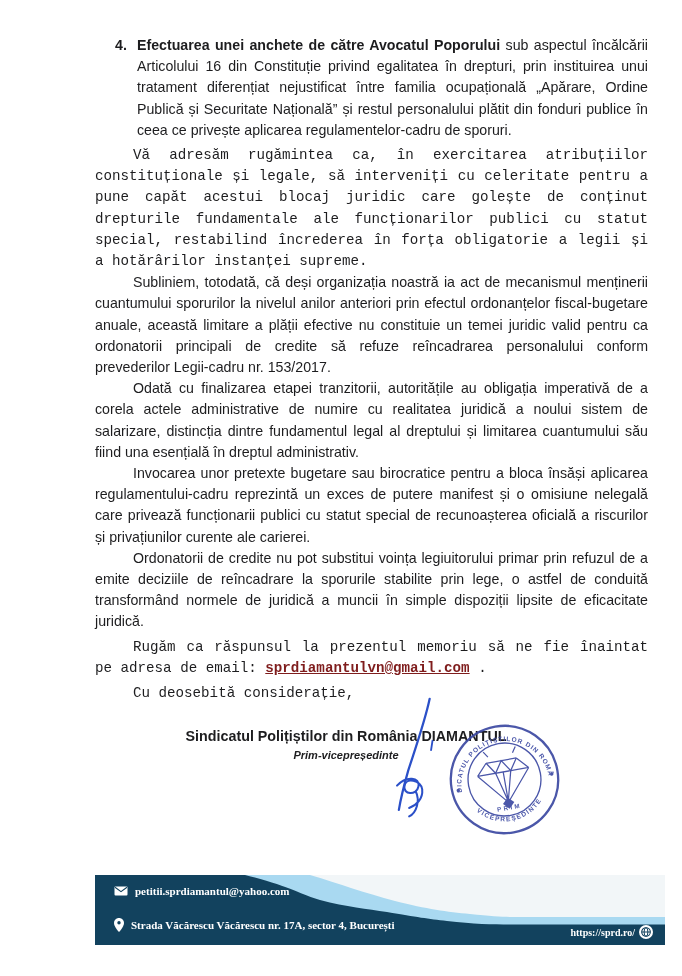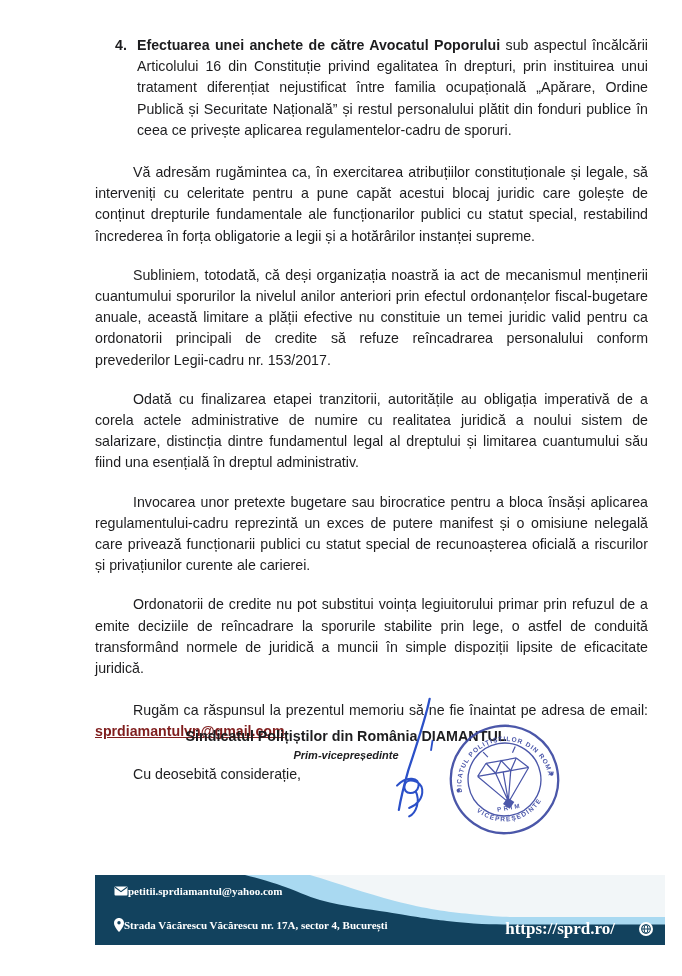--- a/index.html
+++ b/index.html
@@ -16,22 +16,22 @@
     position:absolute;
     left:95px; top:35px; width:553px;
     font-size:14.2px;
     line-height:21.2px;
     text-align:justify;
   }
   .content p{margin:0;}
   .numbered{position:relative;padding-left:42px;}
   .numbered .num{position:absolute;left:20px;top:0;font-weight:bold;}
   .numbered .lead{font-weight:bold;}
-  p.indent{text-indent:38px;margin-top:18px;}
-  p.gap{margin-top:21px;}
+  p.indent{text-indent:38px;}
+  p.gap{margin-top:4px;font-family:Liberation Mono, monospace;}
   a.email-link{color:#7f1d1d;font-weight:bold;text-decoration:underline;cursor:pointer;}
   
   .sigblock{
     position:absolute;left:180px;top:727px;width:332px;
     text-align:center;line-height:19px;font-weight:bold;
   }
   .sig-org{font-size:14.3px;}
   .sig-title{font-size:11px;font-style:italic;}
   .sig-name{font-size:14.3px;}
   .sig-scribble{position:absolute;left:383px;top:695px;width:56px;height:128px;z-index:3;}
@@ -41,27 +41,27 @@
     transform:rotate(-10deg);opacity:0.92;z-index:2;
   }
   .stamp text{font-family:"Liberation Sans", sans-serif;font-weight:bold;}
   
   .footer{
     position:absolute;left:95px;top:875px;width:570px;height:70px;
     overflow:hidden;
   }
   .footer-wave{position:absolute;left:0;top:0;width:570px;height:70px;}
   .footer-row{
-    position:absolute;display:flex;align-items:center;
+    position:absolute;display:flex;align-items:center;gap:7px;
     color:#ffffff;font-family:"Liberation Serif", serif;font-weight:bold;
     z-index:2;white-space:nowrap;
   }
   .row-email{left:19px;top:10px;font-size:11px;}
   .row-address{left:19px;top:43px;font-size:11px;}
-  .row-site{right:12px;bottom:6px;font-size:17px;gap:24px;}
+  .row-site{right:12px;bottom:6px;font-size:10px;gap:4px;}
   .ic{display:inline-block;flex:0 0 auto;}
 </style>
 </head>
 <body>
 
 <div class="page">
 
   <div class="content">
 
     <div class="numbered">

